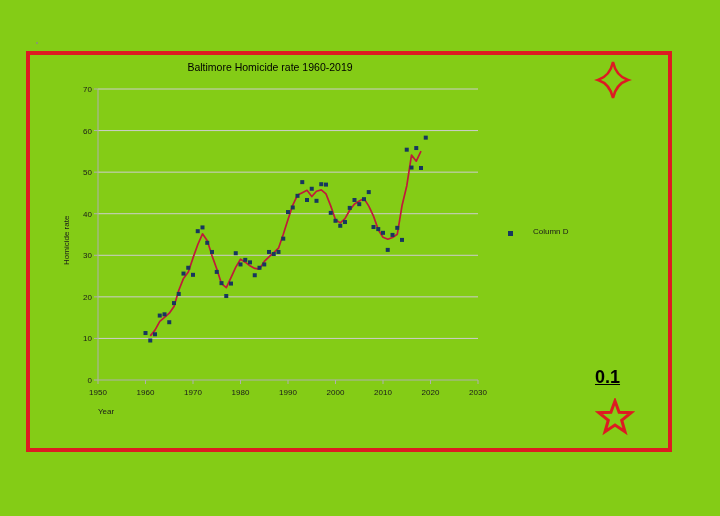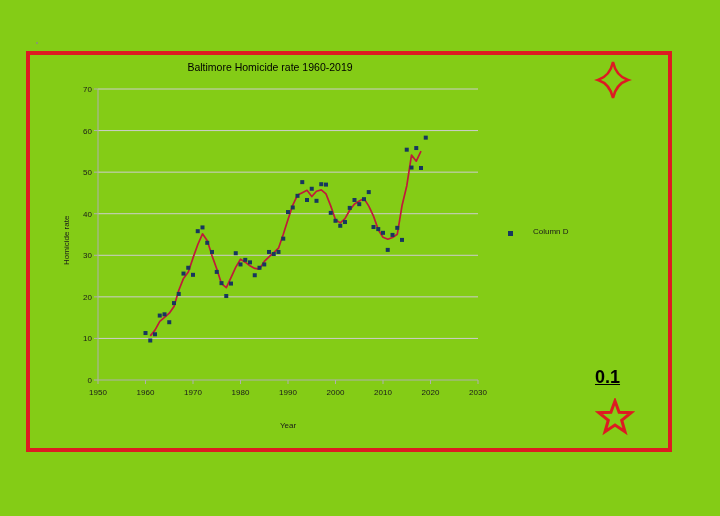--- a/index.html
+++ b/index.html
@@ -14,21 +14,21 @@
                font-size:10.5px;color:#000;}
   svg text{font-family:"Liberation Sans",sans-serif;fill:#1a1a1a;}
   #plot-svg{position:absolute;left:0;top:0;}
   .legend{position:absolute;left:497px;top:224px;font-size:8px;color:#1a1a1a;}
   .legend-row{display:flex;align-items:flex-end;height:12px;gap:10px;}
   .sw{width:26px;display:flex;align-items:center;}
   .sw.center{justify-content:center;}
   .sq{width:5px;height:5px;display:inline-block;}
   .ln{width:22px;height:2px;display:inline-block;}
   .legend-label{margin-left:0;}
-  .xaxis-title{position:absolute;left:98px;top:421px;width:380px;text-align:center;
+  .xaxis-title{position:absolute;left:98px;top:407px;width:380px;
                font-size:8px;color:#1a1a1a;}
   .yaxis-title{position:absolute;left:62px;top:160px;height:160px;
                writing-mode:vertical-rl;transform:rotate(180deg);
                text-align:center;font-size:8px;color:#1a1a1a;}
   .annotation-value{position:absolute;left:595px;top:367px;font-size:18px;
                     font-weight:bold;color:#000;text-decoration:underline;}
   .star4{position:absolute;left:593px;top:58px;}
   .star5{position:absolute;left:595px;top:398px;}
 </style>
 </head>

